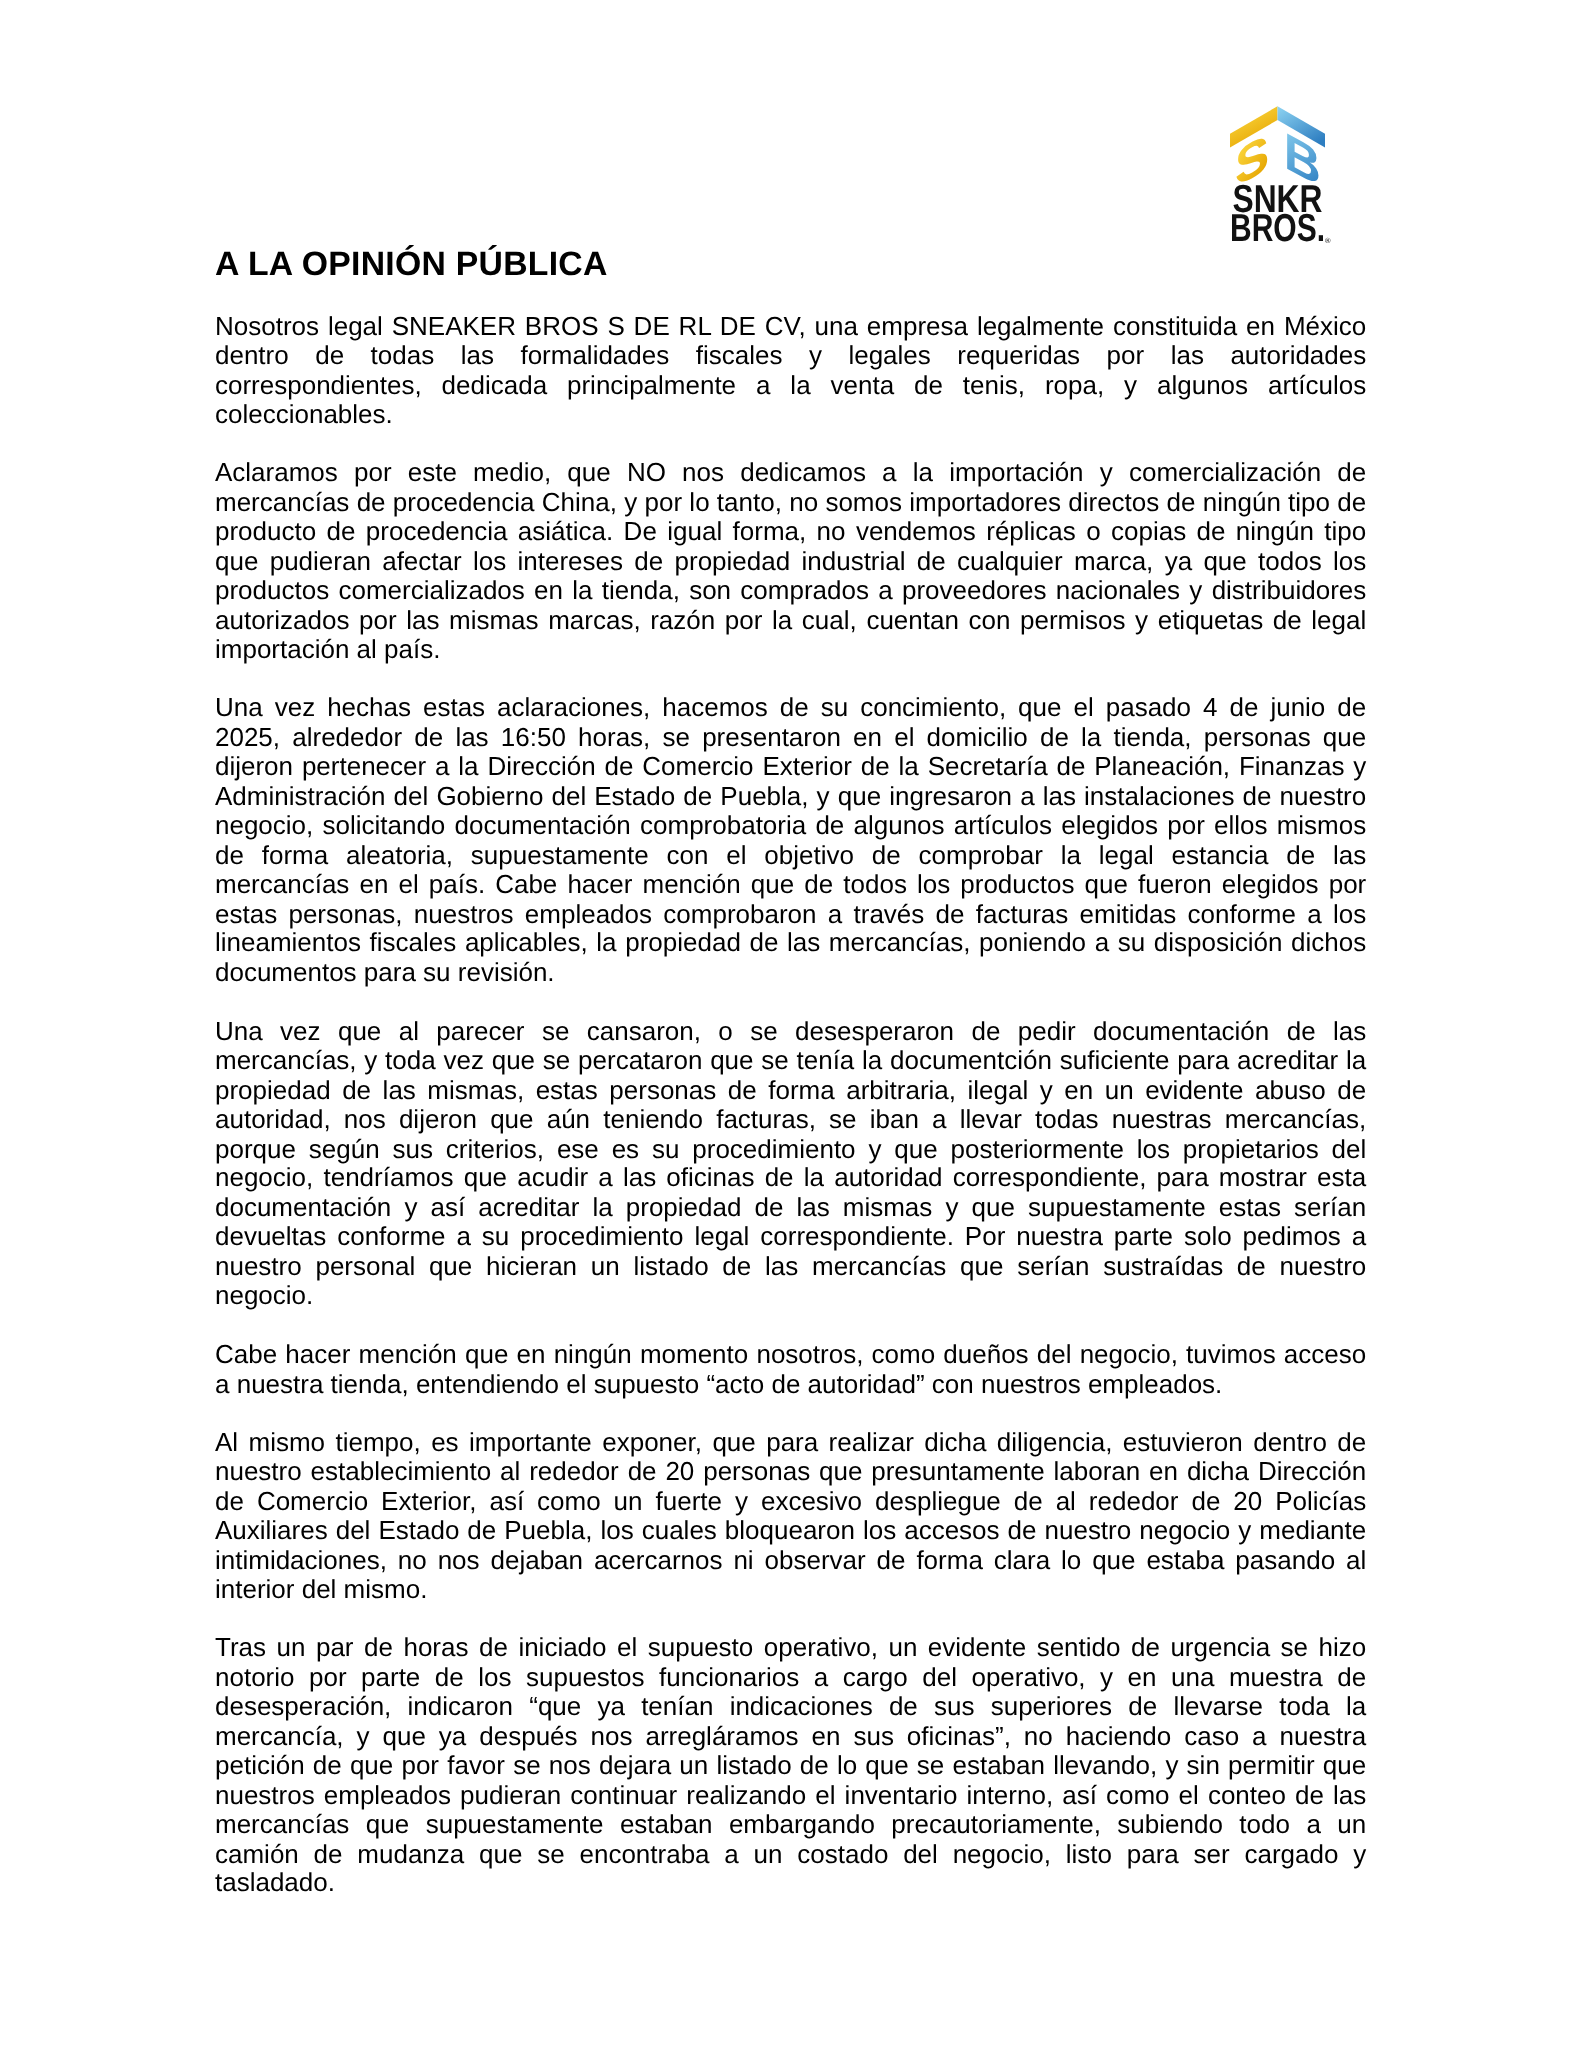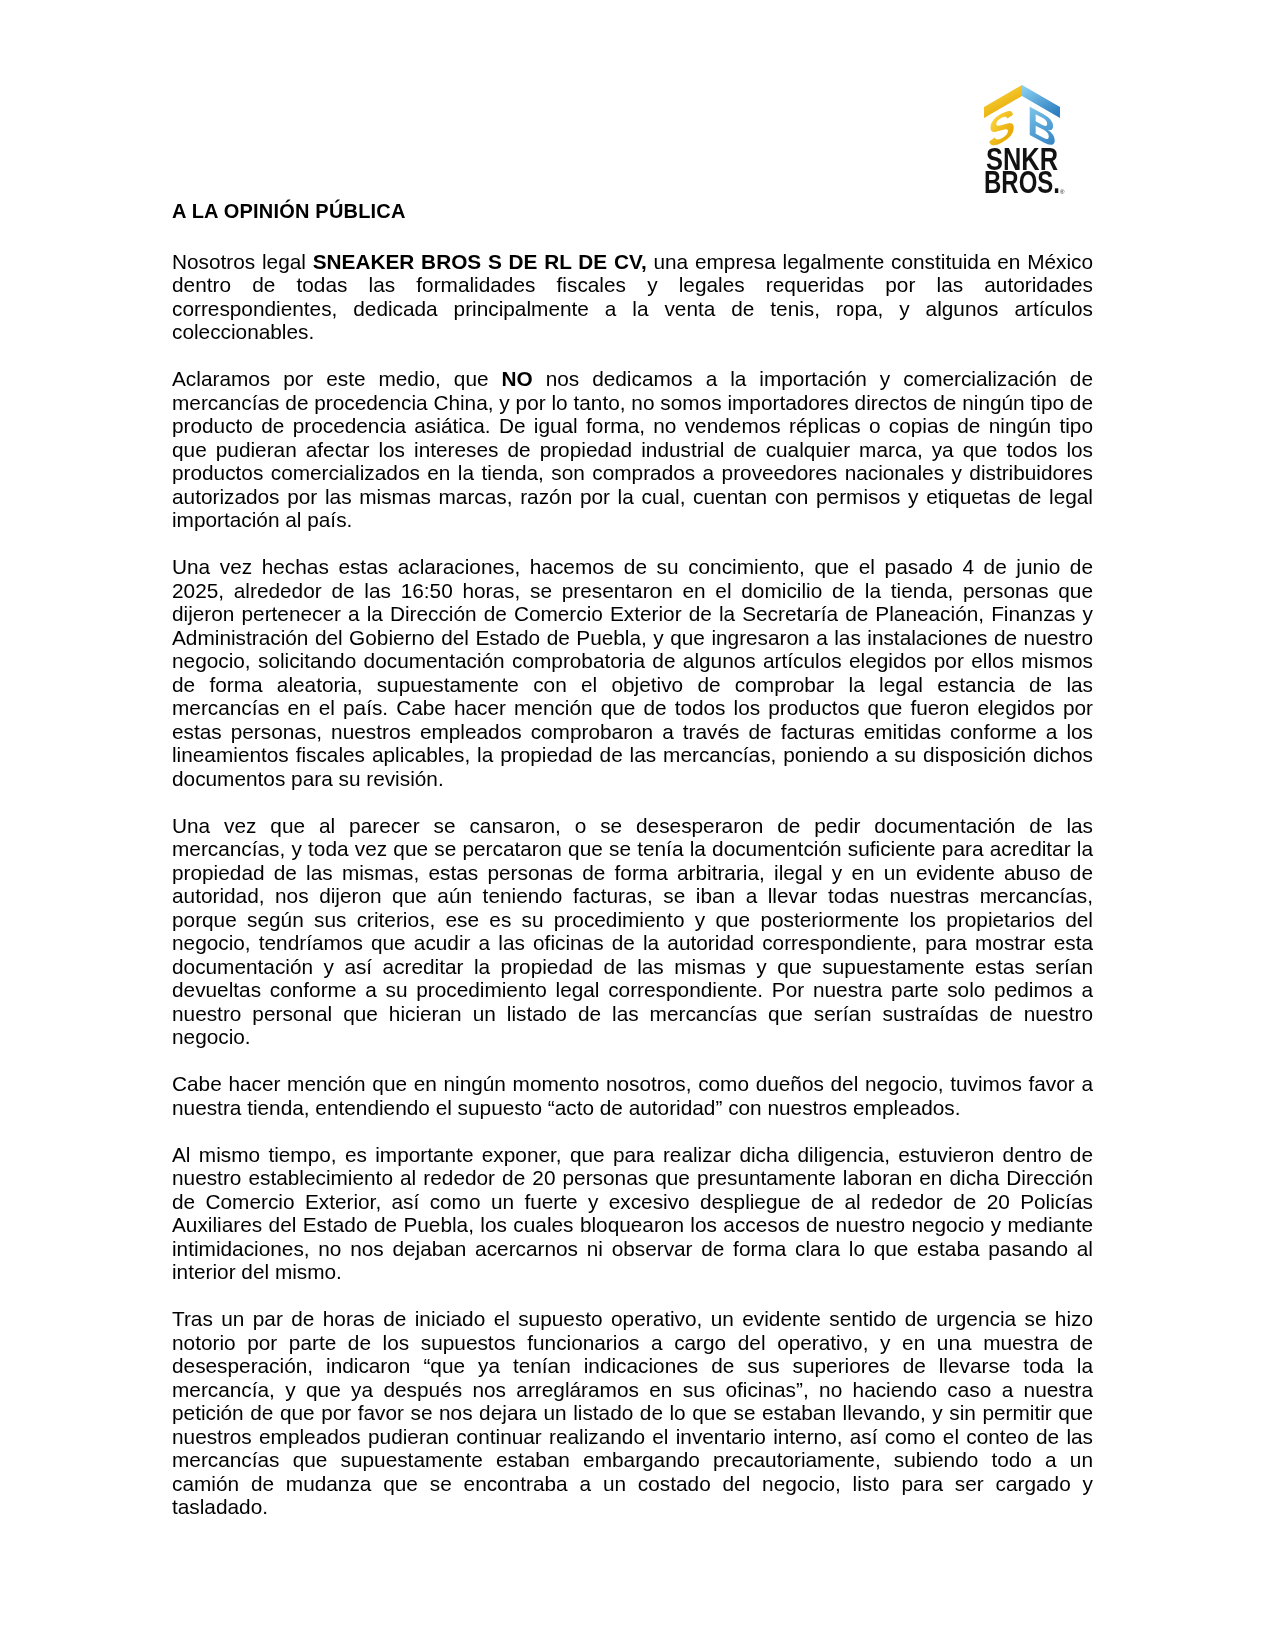--- a/index.html
+++ b/index.html
@@ -27,31 +27,31 @@
   .content {
     position: absolute;
     left: 172px;
     top: 200px;
     width: 921px;
     font-size: 20.8px;
     line-height: 23.5px;
     text-align: justify;
   }
   .content h1 {
-    font-size: 20px;
+    font-size: 27px;
     font-weight: bold;
     margin: 0 0 26px 0;
     text-align: left;
     letter-spacing: 0.2px;
   }
   .content p {
     margin: 0 0 23.5px 0;
   }
   .content p:last-child { margin-bottom: 0; }
-  .b { font-weight: bold; margin-top: 40px; }
+  .b { font-weight: normal; margin-top: 40px; }
   .i { }
 </style>
 </head>
 <body>
 
 <div class="page">
 
   <div class="logo">
     <svg viewBox="0 0 90 112" xmlns="http://www.w3.org/2000/svg">
       <defs>
@@ -88,20 +88,20 @@
     <h1>A LA OPINIÓN PÚBLICA</h1>
 
     <p><span>Nosotros legal </span><span class="b">SNEAKER BROS S DE RL DE CV,</span><span> una empresa legalmente constituida en México dentro de todas las formalidades fiscales y legales requeridas por las autoridades correspondientes, dedicada principalmente a la venta de tenis, ropa, y algunos artículos coleccionables.</span></p>
 
     <p><span>Aclaramos por este medio, que </span><span class="b">NO</span><span> nos dedicamos a la importación y comercialización de mercancías de procedencia China, y por lo tanto, no somos importadores directos de ningún tipo de producto de procedencia asiática. De igual forma, no vendemos réplicas o copias de ningún tipo que pudieran afectar los intereses de propiedad industrial de cualquier marca, ya que todos los productos comercializados en la tienda, son comprados a proveedores nacionales y distribuidores autorizados por las mismas marcas, razón por la cual, cuentan con permisos y etiquetas de legal importación al país.</span></p>
 
     <p><span>Una vez hechas estas aclaraciones, hacemos de su concimiento, que el pasado 4 de junio de 2025, alrededor de las 16:50 horas, se presentaron en el domicilio de la tienda, personas que dijeron pertenecer a la Dirección de Comercio Exterior de la Secretaría de Planeación, Finanzas y Administración del Gobierno del Estado de Puebla, y que ingresaron a las instalaciones de nuestro negocio, solicitando documentación comprobatoria de algunos artículos elegidos por ellos mismos de forma aleatoria, supuestamente con el objetivo de comprobar la legal estancia de las mercancías en el país. Cabe hacer mención que de todos los productos que fueron elegidos por estas personas, nuestros empleados comprobaron a través de facturas emitidas conforme a los lineamientos fiscales aplicables, la propiedad de las mercancías, poniendo a su disposición dichos documentos para su revisión.</span></p>
 
     <p><span>Una vez que al parecer se cansaron, o se desesperaron de pedir documentación de las mercancías, y toda vez que se percataron que se tenía la documentción suficiente para acreditar la propiedad de las mismas, estas personas de forma arbitraria, ilegal y en un evidente abuso de autoridad, nos dijeron que aún teniendo facturas, se iban a llevar todas nuestras mercancías, porque según sus criterios, ese es su procedimiento y que posteriormente los propietarios del negocio, tendríamos que acudir a las oficinas de la autoridad correspondiente, para mostrar esta documentación y así acreditar la propiedad de las mismas y que supuestamente estas serían devueltas conforme a su procedimiento legal correspondiente. Por nuestra parte solo pedimos a nuestro personal que hicieran un listado de las mercancías que serían sustraídas de nuestro negocio.</span></p>
 
-    <p><span>Cabe hacer mención que en ningún momento nosotros, como dueños del negocio, tuvimos favor a nuestra tienda, entendiendo el supuesto “acto de autoridad” con nuestros empleados.</span></p>
+    <p><span>Cabe hacer mención que en ningún momento nosotros, como dueños del negocio, tuvimos acceso a nuestra tienda, entendiendo el supuesto “acto de autoridad” con nuestros empleados.</span></p>
 
     <p><span>Al mismo tiempo, es importante exponer, que para realizar dicha diligencia, estuvieron dentro de nuestro establecimiento al rededor de 20 personas que presuntamente laboran en dicha Dirección de Comercio Exterior, así como un fuerte y excesivo despliegue de al rededor de 20 Policías Auxiliares del Estado de Puebla, los cuales bloquearon los accesos de nuestro negocio y mediante intimidaciones, no nos dejaban acercarnos ni observar de forma clara lo que estaba pasando al interior del mismo.</span></p>
 
     <p><span>Tras un par de horas de iniciado el supuesto operativo, un evidente sentido de urgencia se hizo notorio por parte de los supuestos funcionarios a cargo del operativo, y en una muestra de desesperación, indicaron </span><span class="i">“que ya tenían indicaciones de sus superiores de llevarse toda la mercancía, y que ya después nos arregláramos en sus oficinas”</span><span>, no haciendo caso a nuestra petición de que por favor se nos dejara un listado de lo que se estaban llevando, y sin permitir que nuestros empleados pudieran continuar realizando el inventario interno, así como el conteo de las mercancías que supuestamente estaban embargando precautoriamente, subiendo todo a un camión de mudanza que se encontraba a un costado del negocio, listo para ser cargado y tasladado.</span></p>
   </div>
 
 </div>
 
 </body></html>

